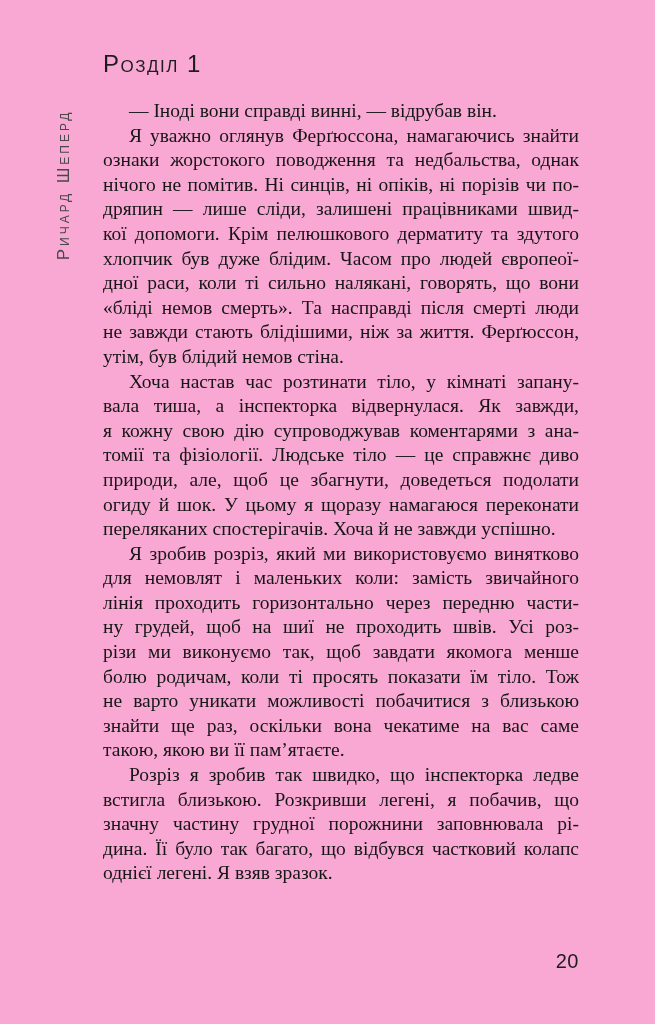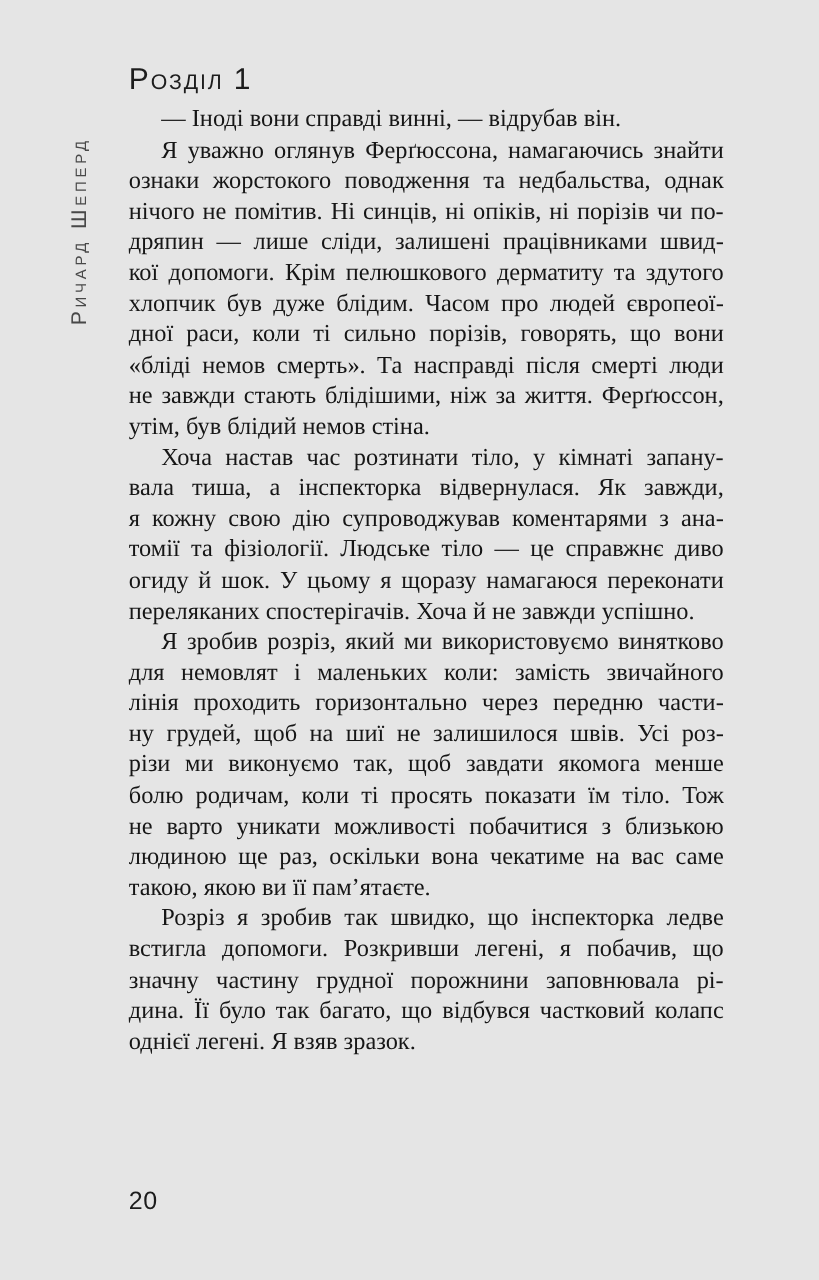--- a/index.html
+++ b/index.html
@@ -4,21 +4,21 @@
 <style>
   html, body {
     margin: 0;
     padding: 0;
     background: #ffffff;
   }
   .page {
     position: relative;
     width: 655px;
     height: 1024px;
-    background: #e5e5e5;
+    background: #f9a8d4;
     overflow: hidden;
     font-family: "Liberation Serif", "DejaVu Serif", serif;
   }
   .chapter-header {
     position: absolute;
     left: 103px;
     top: 50px;
     font-family: "Liberation Sans", "DejaVu Sans", sans-serif;
     font-variant: small-caps;
     font-size: 24px;
@@ -43,21 +43,21 @@
     font-variant: small-caps;
     font-size: 17px;
     font-weight: 500;
     letter-spacing: 3px;
     color: #484848;
     white-space: nowrap;
   }
   .text-block {
     position: absolute;
     left: 103px;
-    top: 84px;
+    top: 99px;
     width: 476px;
     font-size: 19.5px;
     line-height: 24.6px;
     color: #161616;
   }
   .para {
     margin: 0;
     padding: 0;
   }
   .line {
@@ -69,21 +69,21 @@
     text-align-last: left;
   }
   .line.first-line {
     text-indent: 26px;
   }
   .page-number {
     position: absolute;
     left: 103px;
     top: 950px;
     width: 476px;
-    text-align: left;
+    text-align: right;
     font-family: "Liberation Sans", "DejaVu Sans", sans-serif;
     font-size: 20px;
     letter-spacing: 0.5px;
     color: #1c1c1c;
   }
 </style>
 </head>
 <body>
 
 <div class="page">
@@ -98,47 +98,48 @@
       <div class="para">
         <div class="line first-line last-line">— Іноді вони справді винні, — відрубав він.</div>
       </div>
       <div class="para">
         <div class="line first-line">Я уважно оглянув Ферґюссона, намагаючись знайти</div>
         <div class="line">ознаки жорстокого поводження та недбальства, однак</div>
         <div class="line">нічого не помітив. Ні синців, ні опіків, ні порізів чи по-</div>
         <div class="line">дряпин — лише сліди, залишені працівниками швид-</div>
         <div class="line">кої допомоги. Крім пелюшкового дерматиту та здутого</div>
         <div class="line">хлопчик був дуже блідим. Часом про людей європеої-</div>
-        <div class="line">дної раси, коли ті сильно порізів, говорять, що вони</div>
+        <div class="line">дної раси, коли ті сильно налякані, говорять, що вони</div>
         <div class="line">«бліді немов смерть». Та насправді після смерті люди</div>
         <div class="line">не завжди стають блідішими, ніж за життя. Ферґюссон,</div>
         <div class="line last-line">утім, був блідий немов стіна.</div>
       </div>
       <div class="para">
         <div class="line first-line">Хоча настав час розтинати тіло, у кімнаті запану-</div>
         <div class="line">вала тиша, а інспекторка відвернулася. Як завжди,</div>
         <div class="line">я кожну свою дію супроводжував коментарями з ана-</div>
         <div class="line">томії та фізіології. Людське тіло — це справжнє диво</div>
+        <div class="line">природи, але, щоб це збагнути, доведеться подолати</div>
         <div class="line">огиду й шок. У цьому я щоразу намагаюся переконати</div>
         <div class="line last-line">переляканих спостерігачів. Хоча й не завжди успішно.</div>
       </div>
       <div class="para">
         <div class="line first-line">Я зробив розріз, який ми використовуємо винятково</div>
         <div class="line">для немовлят і маленьких коли: замість звичайного</div>
         <div class="line">лінія проходить горизонтально через передню части-</div>
-        <div class="line">ну грудей, щоб на шиї не залишилося швів. Усі роз-</div>
+        <div class="line">ну грудей, щоб на шиї не проходить швів. Усі роз-</div>
         <div class="line">різи ми виконуємо так, щоб завдати якомога менше</div>
         <div class="line">болю родичам, коли ті просять показати їм тіло. Тож</div>
         <div class="line">не варто уникати можливості побачитися з близькою</div>
-        <div class="line">людиною ще раз, оскільки вона чекатиме на вас саме</div>
+        <div class="line">знайти ще раз, оскільки вона чекатиме на вас саме</div>
         <div class="line last-line">такою, якою ви її пам’ятаєте.</div>
       </div>
       <div class="para">
         <div class="line first-line">Розріз я зробив так швидко, що інспекторка ледве</div>
-        <div class="line">встигла допомоги. Розкривши легені, я побачив, що</div>
+        <div class="line">встигла близькою. Розкривши легені, я побачив, що</div>
         <div class="line">значну частину грудної порожнини заповнювала рі-</div>
         <div class="line">дина. Її було так багато, що відбувся частковий колапс</div>
         <div class="line last-line">однієї легені. Я взяв зразок.</div>
       </div>
     </main>
 
   <div class="page-number">20</div>
 
 </div>
 

